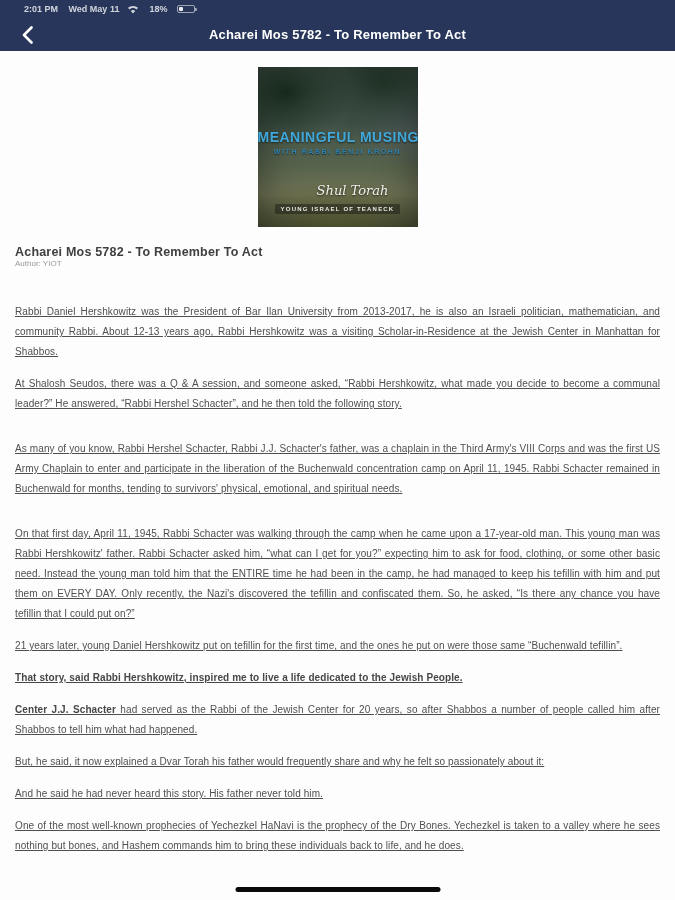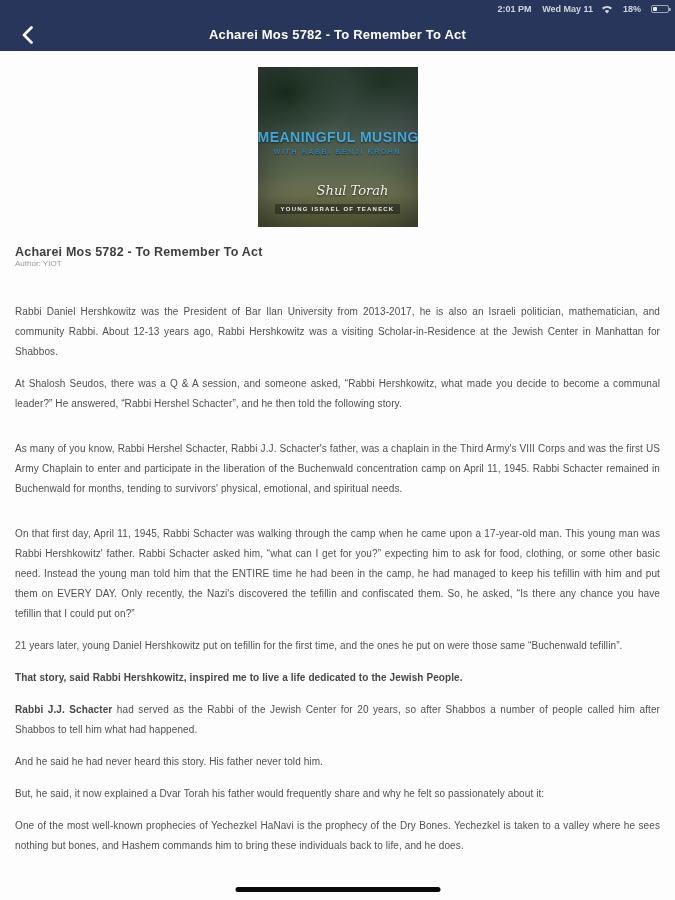--- a/index.html
+++ b/index.html
@@ -5,22 +5,22 @@
   * { margin:0; padding:0; box-sizing:border-box; }
   html,body { background:#e9e9e9; }
   body { font-family:"Liberation Sans", sans-serif; }
   .screen {
     position:relative; width:675px; height:900px; margin:0 auto;
     background:#fdfdfd; overflow:hidden;
   }
   
   .statusbar {
     height:18px; background:#27365a; color:rgba(255,255,255,0.78);
-    display:flex; justify-content:flex-end; align-items:center;
-    padding:0 6px 0 24px; font-size:9px; font-weight:bold;
+    display:flex; justify-content:flex-start; align-items:center;
+    padding:0 36px 0 24px; font-size:9px; font-weight:bold;
   }
   .sb-left span { margin-right:8px; }
   .sb-right { display:flex; align-items:center; gap:10px; }
   .wifi svg, .batt { display:block; }
   .batt {
     position:relative; width:18px; height:8px;
     border:1px solid rgba(255,255,255,0.55); border-radius:2px;
   }
   .batt i {
     position:absolute; left:1px; top:1px; bottom:1px; width:4px;
@@ -72,21 +72,21 @@
     font-size:6px; font-weight:bold; letter-spacing:1.2px; border-radius:1px;
   }
   .article-title {
     margin-top:18px; font-size:12.5px; font-weight:bold; color:#3f3f3f;
     letter-spacing:0.2px;
   }
   .meta { margin-top:0; font-size:8px; color:#989898; line-height:10px; }
   .body { margin-top:33px; }
   .body p {
     font-size:10px; color:#4f4f4f; line-height:20px; text-align:justify;
-    margin:0 0 12px 0; letter-spacing:0.1px;
+    margin:0 0 12px 0; letter-spacing:0.1px;text-decoration:underline;
   }
   .body p.extra-gap { margin-top:25px; }
   .body p.bold { font-weight:bold; color:#474747; }
   .body p strong { font-weight:bold; color:#474747; }
   .home-indicator {
     position:absolute; left:50%; transform:translateX(-50%); bottom:8px;
     width:205px; height:5px; background:#0a0a0a; border-radius:3px; z-index:10;
   }
 </style>
 </head>
@@ -138,23 +138,23 @@
       <div>Author: YIOT</div>
     </div>
 
     <div class="body">
         <p>Rabbi Daniel Hershkowitz was the President of Bar Ilan University from 2013-2017, he is also an Israeli politician, mathematician, and community Rabbi.  About 12-13 years ago, Rabbi Hershkowitz was a visiting Scholar-in-Residence at the Jewish Center in Manhattan for Shabbos.</p>
         <p>At Shalosh Seudos, there was a Q &amp; A session, and someone asked, “Rabbi Hershkowitz, what made you decide to become a communal leader?”  He answered, “Rabbi Hershel Schacter”, and he then told the following story.</p>
         <p class="extra-gap">As many of you know, Rabbi Hershel Schacter, Rabbi J.J. Schacter's father, was a chaplain in the Third Army's VIII Corps and was the first US Army Chaplain to enter and participate in the liberation of the Buchenwald concentration camp on April 11, 1945. Rabbi Schacter remained in Buchenwald for months, tending to survivors' physical, emotional, and spiritual needs.</p>
         <p class="extra-gap">On that first day, April 11, 1945, Rabbi Schacter was walking through the camp when he came upon a 17-year-old man.  This young man was Rabbi Hershkowitz' father.  Rabbi Schacter asked him, “what can I get for you?” expecting him to ask for food, clothing, or some other basic need.  Instead the young man told him that the ENTIRE time he had been in the camp, he had managed to keep his tefillin with him and put them on EVERY DAY.  Only recently, the Nazi's discovered the tefillin and confiscated them.  So, he asked, “Is there any chance you have tefillin that I could put on?”</p>
         <p>21 years later, young Daniel Hershkowitz put on tefillin for the first time, and the ones he put on were those same “Buchenwald tefillin”.</p>
         <p class="bold">That story, said Rabbi Hershkowitz, inspired me to live a life dedicated to the Jewish People.</p>
-        <p><strong>Rabbi J.J. Schacter</strong> had served as the Rabbi of the Jewish Center for 20 years, so after Shabbos a number of people called him after Shabbos to tell him what had happened.</p>
+        <p><strong>Center J.J. Schacter</strong> had served as the Rabbi of the Jewish Center for 20 years, so after Shabbos a number of people called him after Shabbos to tell him what had happened.</p>
+        <p>But, he said, it now explained a Dvar Torah his father would frequently share and why he felt so passionately about it:</p>
         <p>And he said he had never heard this story.  His father never told him.</p>
-        <p>But, he said, it now explained a Dvar Torah his father would frequently share and why he felt so passionately about it:</p>
         <p>One of the most well-known prophecies of Yechezkel HaNavi is the prophecy of the Dry Bones.  Yechezkel is taken to a valley where he sees nothing but bones, and Hashem commands him to bring these individuals back to life, and he does.</p>
       </div>
 
   </div>
 
   <div class="home-indicator"></div>
 
 </div>
 
 </body></html>

